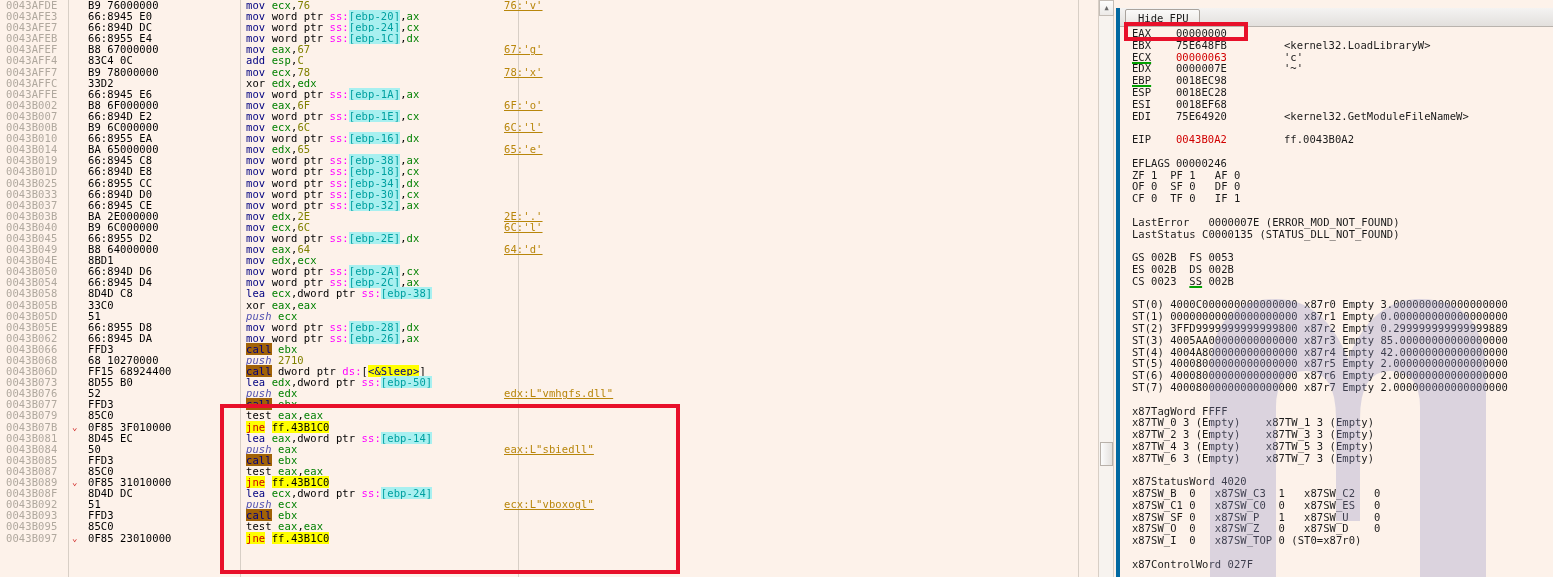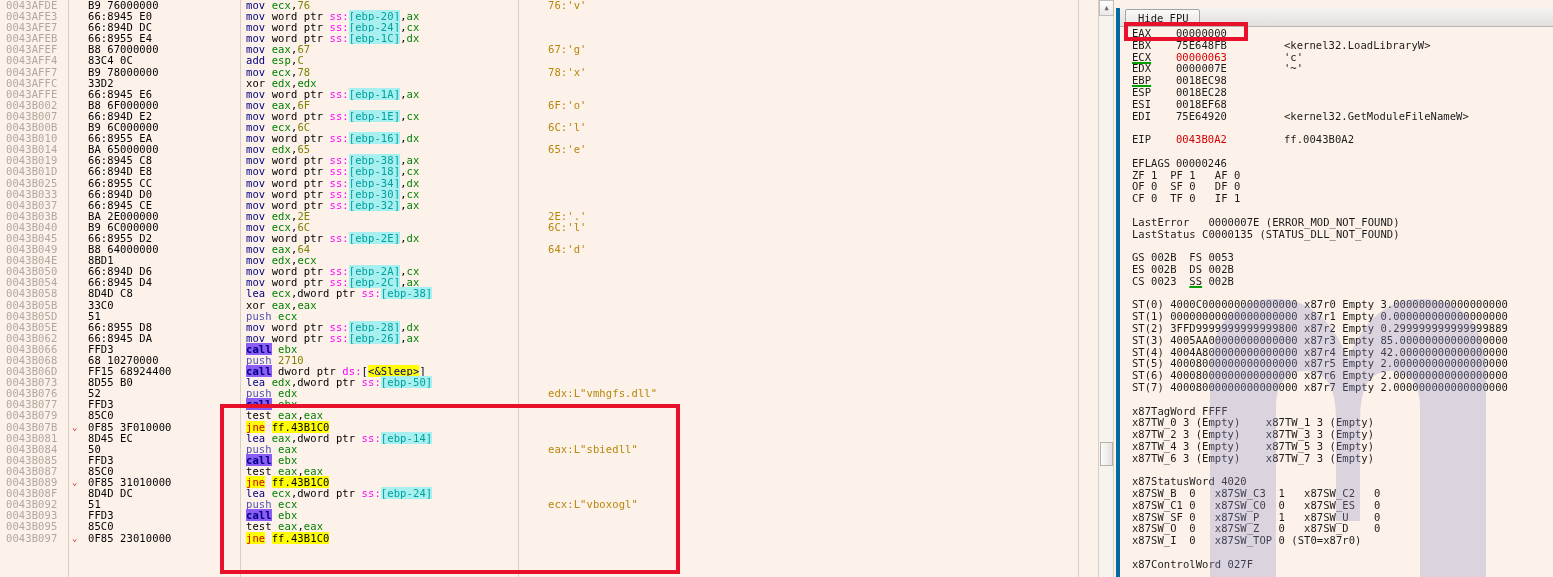--- a/index.html
+++ b/index.html
@@ -56,40 +56,41 @@
     font-size: 9px;
   }
   .c-hex {
     position: absolute; left: 88px; top: 0;
     color: #000000;
   }
   .c-mnem {
     position: absolute; left: 246px; top: 0;
   }
   .c-cmt {
-    position: absolute; left: 548px; top: 0;
+    position: absolute; left: 504px; top: 0;
     color: #b8860b;
+    text-decoration: underline;
   }
 
   
   .vsep { position: absolute; top: 0; width: 1px; height: 577px; background: #d8cfc6; }
   #sep1 { left: 68px; }
   #sep2 { left: 240px; }
   #sep3 { left: 518px; }
   #sep4 { left: 1078px; }
 
   
   .t-mov   { color: #000080; }
   .t-op    { color: #008000; }
   .t-num   { color: #808000; }
   .t-seg   { color: #ff00ff; }
   .t-brk   { color: #00a0a0; background: #a8f0f0; }
   .t-plain { color: #000000; }
-  .t-call  { color: #000080; background: #8b5cf6; font-weight: bold; }
-  .t-push  { color: #5050b0; }
+  .t-call  { color: #000080; background: #a16207; }
+  .t-push  { color: #5050b0; font-style: italic; }
   .t-jne   { color: #cc0000; background: #ffff00; }
   .t-jtgt  { color: #000000; background: #ffff00; }
   .t-api   { color: #000080; background: #ffff00; }
   .t-lea   { color: #000080; }
   .t-test  { color: #000000; }
   .t-xor   { color: #000000; }
 
   
   .redbox {
     position: absolute;

